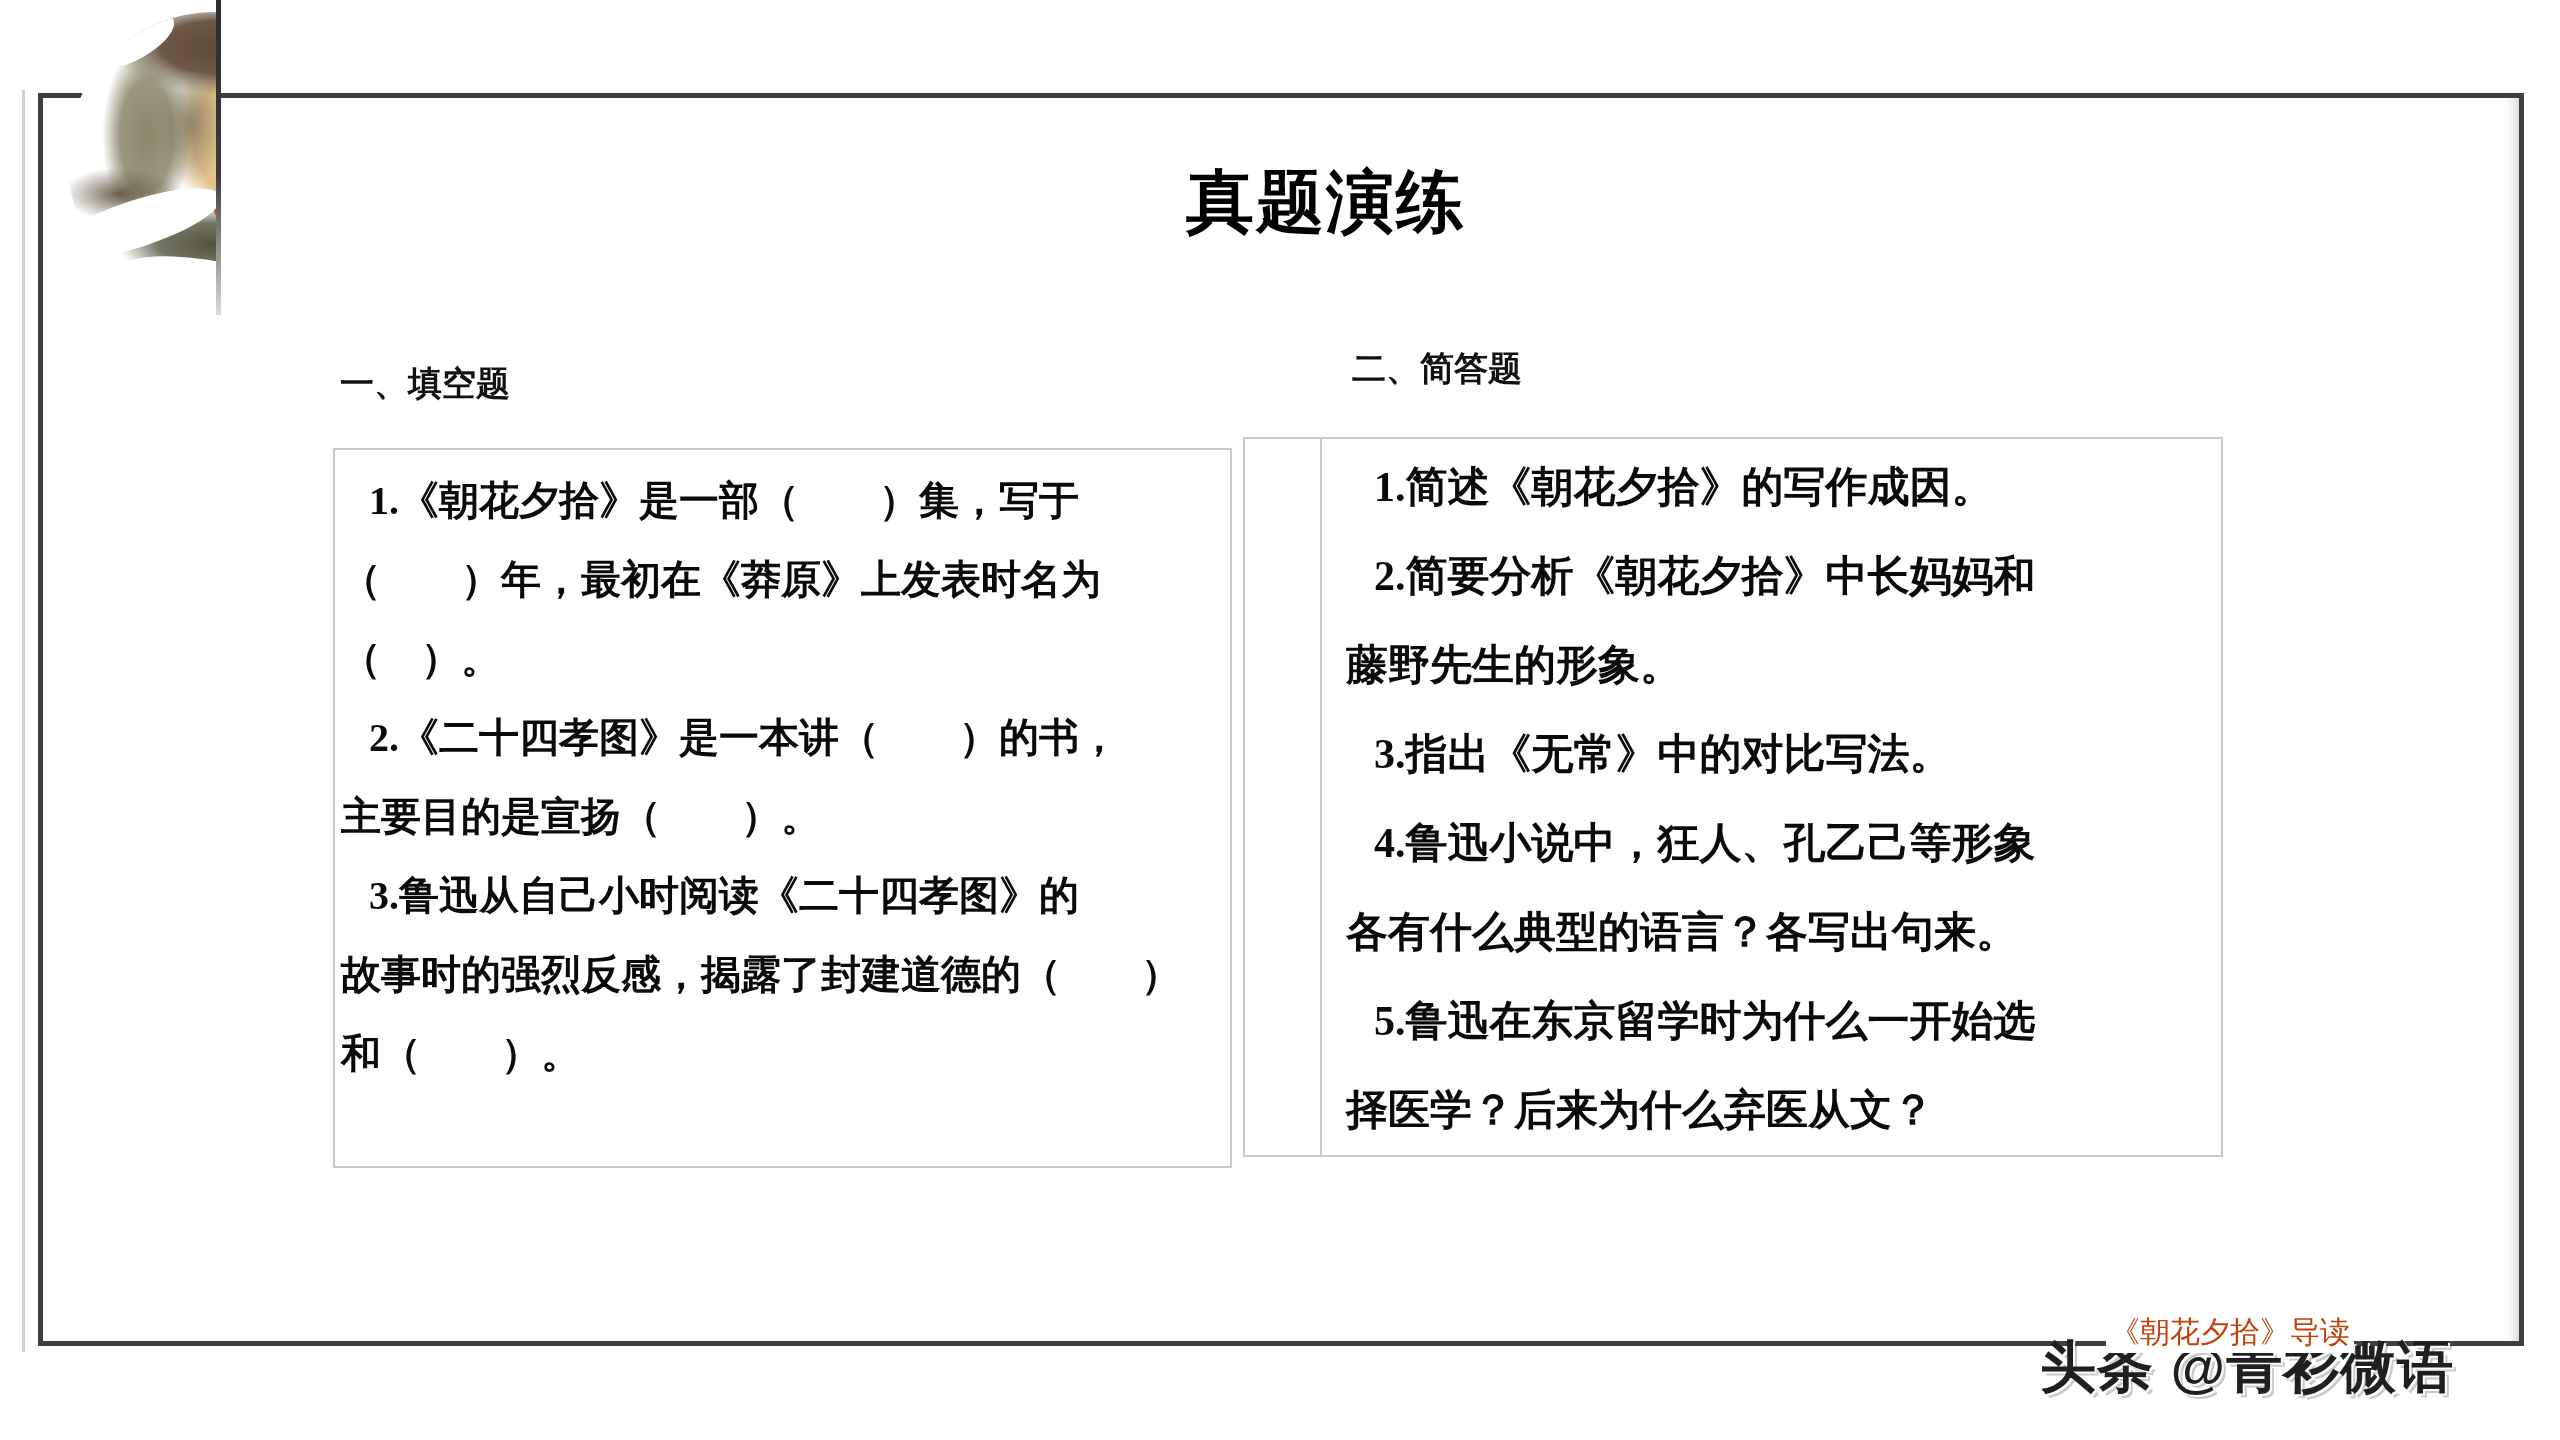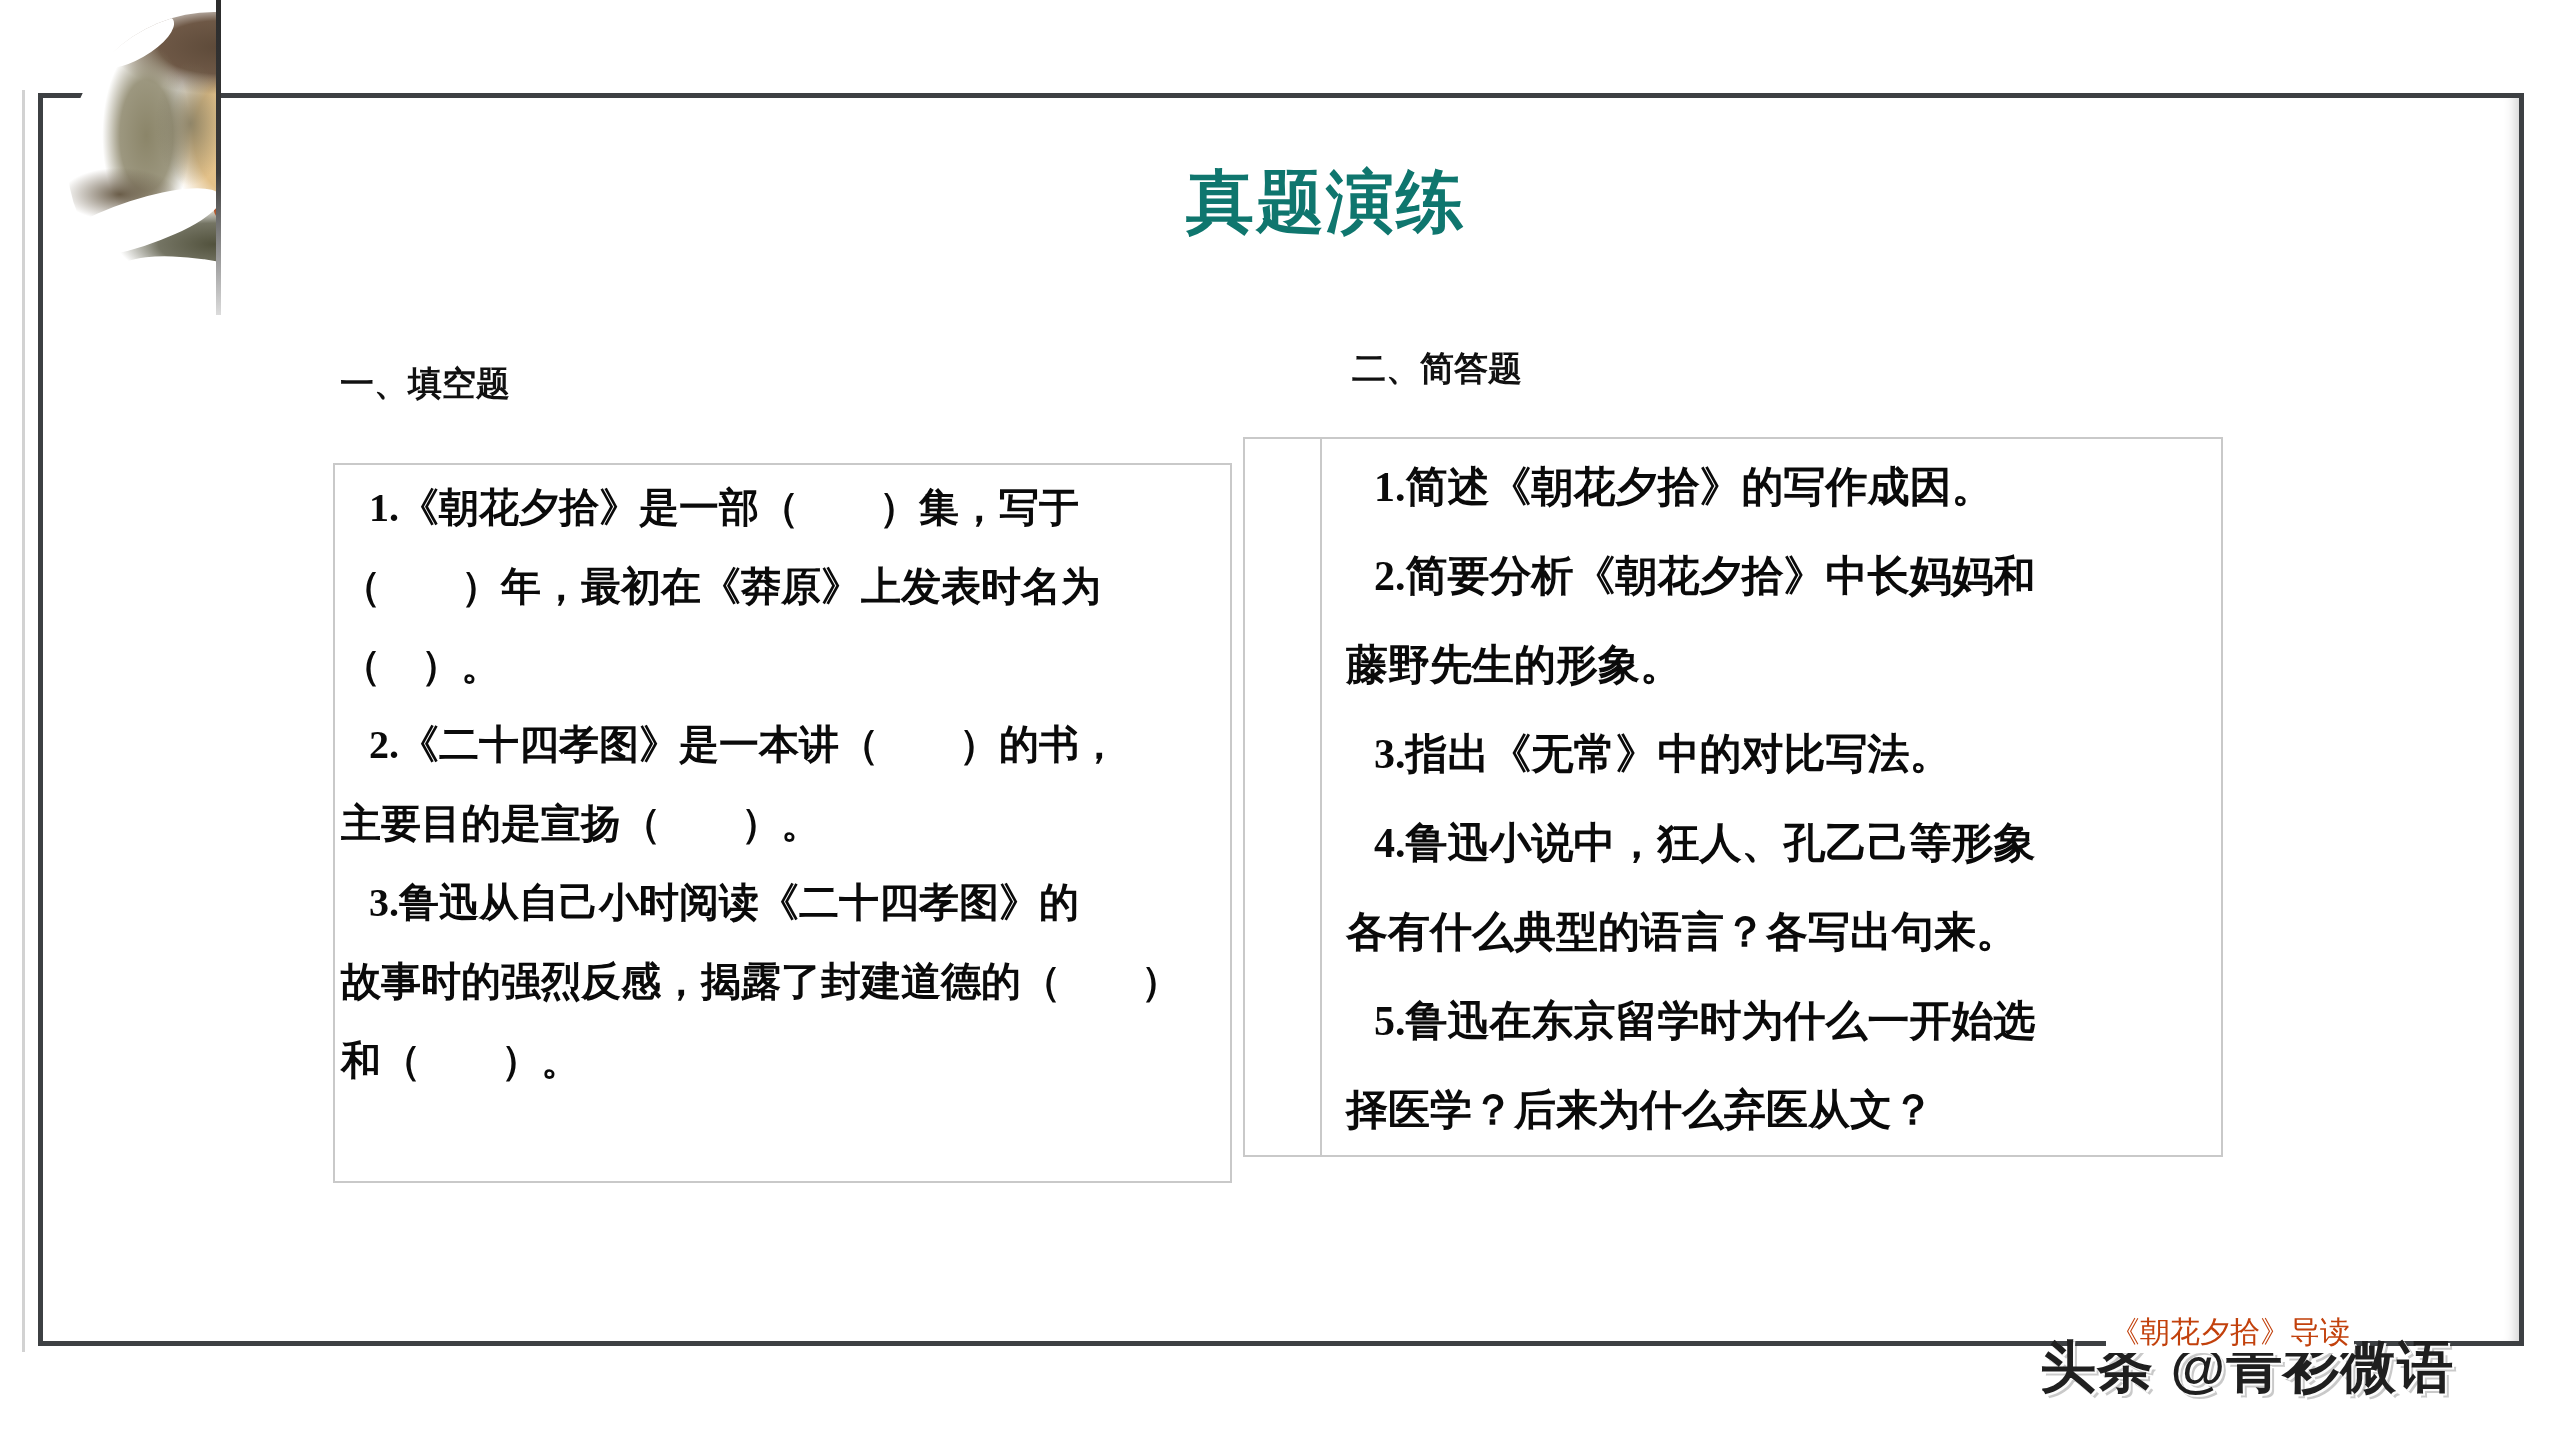--- a/index.html
+++ b/index.html
@@ -34,21 +34,21 @@
   .er3{position:absolute;left:8%;top:4%;width:30%;height:12%;background:#fff;border-radius:50%;transform:rotate(-30deg);}
 
   .page-title{position:absolute;left:1186px;top:168px;width:600px;font-size:68px;font-weight:bold;
               letter-spacing:2px;line-height:1;z-index:8;}
 
   .sec-heading{position:absolute;font-size:34px;font-weight:bold;color:#111;z-index:8;line-height:1;}
   .sec-heading.left{left:340px;top:367px;}
   .sec-heading.right{left:1352px;top:352px;}
 
   .qbox{position:absolute;border:2px solid #c9c9c9;background:#fff;z-index:6;}
-  .box-left{left:333px;top:463px;width:899px;height:720px;padding:3px 8px 0 6px;}
+  .box-left{left:333px;top:448px;width:899px;height:720px;padding:11px 8px 0 6px;}
   .box-right-outer{left:1243px;top:437px;width:980px;height:720px;}
   .box-divider{position:absolute;left:75px;top:0;width:2px;height:100%;background:#c9c9c9;}
   .box-right-content{position:absolute;left:77px;top:2px;width:900px;height:714px;padding:2px 24px 0 24px;}
 
   .qline{font-weight:bold;color:#0a0a0a;white-space:nowrap;}
   .box-left .qline{font-size:40px;height:79px;line-height:79px;}
   .box-right-content .qline{font-size:42px;height:89px;line-height:89px;}
   .indent{padding-left:28px;}
 
   .footer-cap{position:absolute;left:2106px;top:1312px;font-size:30px;color:#c2410c;
@@ -75,21 +75,21 @@
     <div class="hull"></div>
     <div class="oar"></div>
 
     <div class="er1"></div>
     <div class="er2"></div>
     <div class="er3"></div>
   </div>
 </div>
 <div class="tl-line"></div>
 
-<div class="page-title serif" style="color: #0f766e;">真题演练</div>
+<div class="page-title serif" style="color: #000000;">真题演练</div>
 
 <div class="sec-heading left serif">一、填空题</div>
 <div class="sec-heading right serif">二、简答题</div>
 
 <div class="qbox box-left serif">
   <div class="qline indent">1.《朝花夕拾》是一部（　　）集，写于</div>
   <div class="qline">（　　）年，最初在《莽原》上发表时名为</div>
   <div class="qline">（　）。</div>
   <div class="qline indent">2.《二十四孝图》是一本讲（　　）的书，</div>
   <div class="qline">主要目的是宣扬（　　）。</div>

